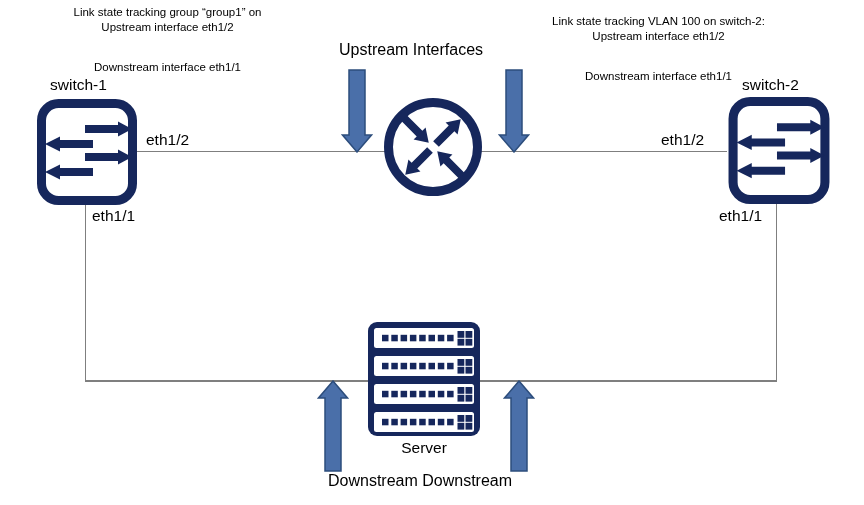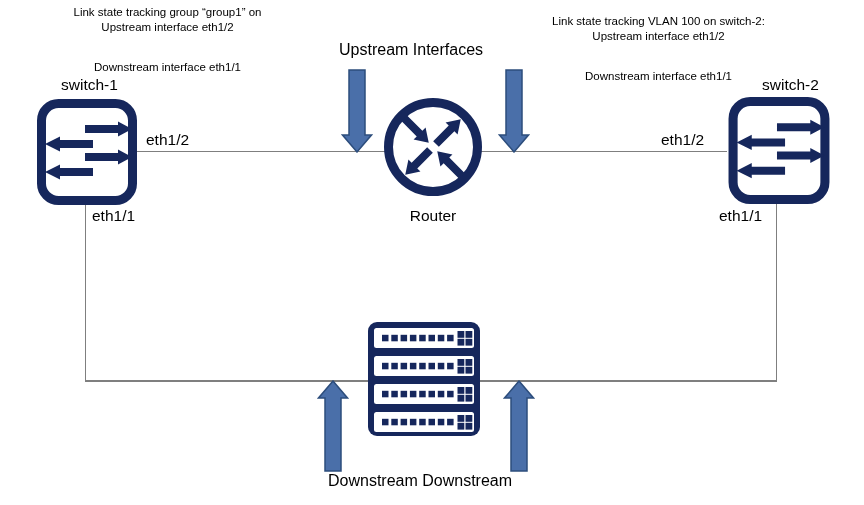--- a/index.html
+++ b/index.html
@@ -145,22 +145,22 @@
 
   <div class="ann" style="left:540px;top:14px;width:237px;">
     <div>Link state tracking VLAN 100 on switch-2:</div>
     <div>Upstream interface eth1/2</div>
     <div class="gap">Downstream interface eth1/1</div>
   </div>
 
   <div class="caption" style="left:339px;top:41px;width:200px;">Upstream Interfaces</div>
   <div class="caption" style="left:328px;top:472px;width:200px;">Downstream Downstream</div>
 
-  <div class="lbl" style="left:50px;top:76px;margin-left:11px;">switch-1</div>
-  <div class="lbl" style="left:742px;top:76px;margin-left:20px;">switch-2</div>
-  <div class="lbl center" style="left:383px;top:207px;width:100px;">Router</div>
+  <div class="lbl" style="left:50px;top:76px;">switch-1</div>
+  <div class="lbl" style="left:742px;top:76px;">switch-2</div>
+  <div class="lbl center" style="left:366px;top:439px;width:116px;">Server</div>
 
   <div class="lbl" style="left:146px;top:131px;">eth1/2</div>
   <div class="lbl" style="left:92px;top:207px;">eth1/1</div>
   <div class="lbl" style="left:661px;top:131px;">eth1/2</div>
   <div class="lbl" style="left:719px;top:207px;">eth1/1</div>
 
 </div>
 
 </body></html>

